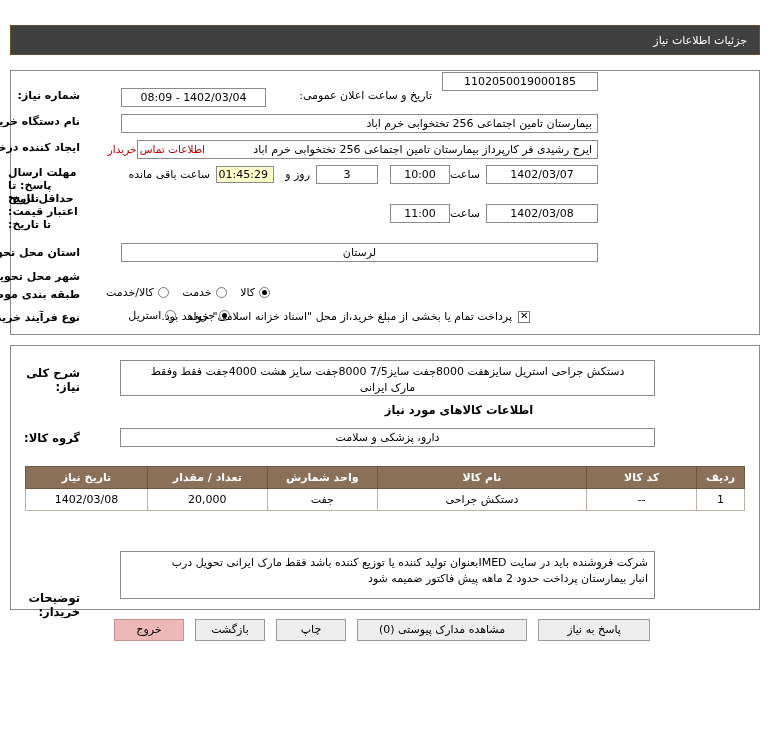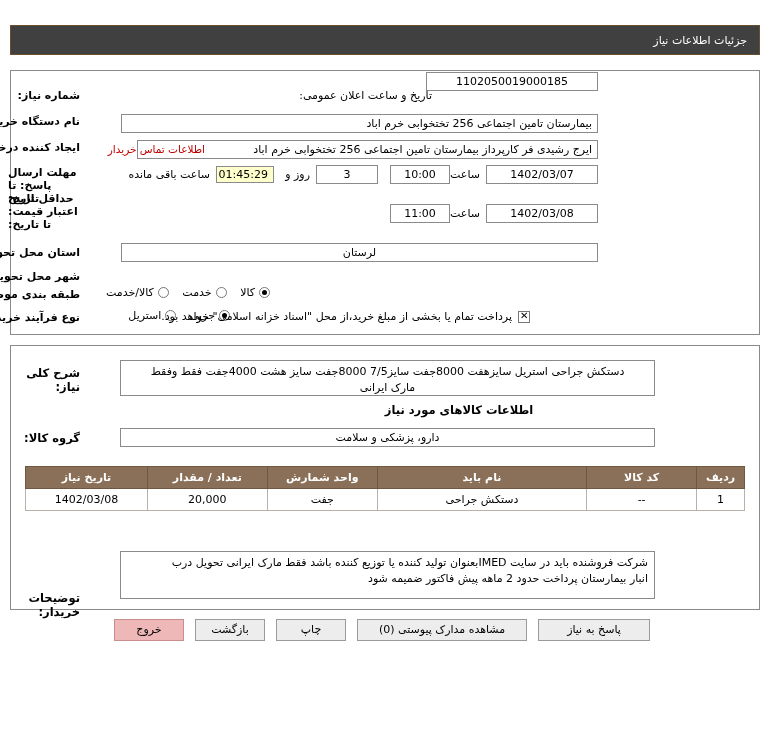--- a/index.html
+++ b/index.html
@@ -204,24 +204,25 @@
     <div class="wm-text" style="left:205px; top:470px; font-size:15px;">پایگاه اطلاع رسانی مناقصات و مزایدات</div>
     <div class="wm-text" style="left:230px; top:425px; font-size:13px;">www.parsnamaddata.com</div>
     <div class="wm-text" style="left:430px; top:505px; font-size:13px;">021-88822556</div>
   </div>
 
   <div class="panel p1"></div>
 
   <div class="row" style="top:89px; right:690px;">
     <span class="lbl b">شماره نیاز:</span>
   </div>
-  <div class="fld" style="position:absolute; top:72px; right:172px; width:172px;">1102050019000185</div>
+  <div class="fld" style="position:absolute; top:72px; right:172px; width:156px;">1102050019000185</div>
   <div class="row" style="top:89px; right:338px;">
     <span class="lbl">تاریخ و ساعت اعلان عمومی:</span>
   </div>
+  <div class="fld" style="position:absolute; top:88px; right:504px; width:145px;">1402/03/04 - 08:09</div>
 
   <div class="row" style="top:115px; right:690px;">
     <span class="lbl b">نام دستگاه خریدار:</span>
   </div>
   <div class="fld r" style="position:absolute; top:114px; right:172px; width:477px;">بیمارستان تامین اجتماعی  256 تختخوابی خرم اباد</div>
 
   <div class="row" style="top:141px; right:690px;">
     <span class="lbl b">ایجاد کننده درخواست:</span>
   </div>
   <div class="fld r" style="position:absolute; top:140px; right:172px; width:461px;">ایرج رشیدی فر کارپرداز بیمارستان تامین اجتماعی  256 تختخوابی خرم اباد</div>
@@ -295,21 +296,21 @@
   </div>
 
   <span class="sectitle" style="top:431px; right:690px;">گروه کالا:</span>
   <div class="fld" style="position:absolute; top:428px; right:115px; width:535px;">دارو، پزشکی و سلامت</div>
 
   <table class="grid" style="top:466px; right:25px; width:720px;">
     <thead>
       <tr>
         <th style="width:48px;">ردیف</th>
         <th style="width:110px;">کد کالا</th>
-        <th style="width:210px;">نام باید</th>
+        <th style="width:210px;">نام کالا</th>
         <th style="width:110px;">واحد شمارش</th>
         <th style="width:120px;">تعداد / مقدار</th>
         <th style="width:122px;">تاریخ نیاز</th>
       </tr>
     </thead>
     <tbody>
       <tr>
         <td>1</td>
         <td>--</td>
         <td>دستکش جراحی</td>

